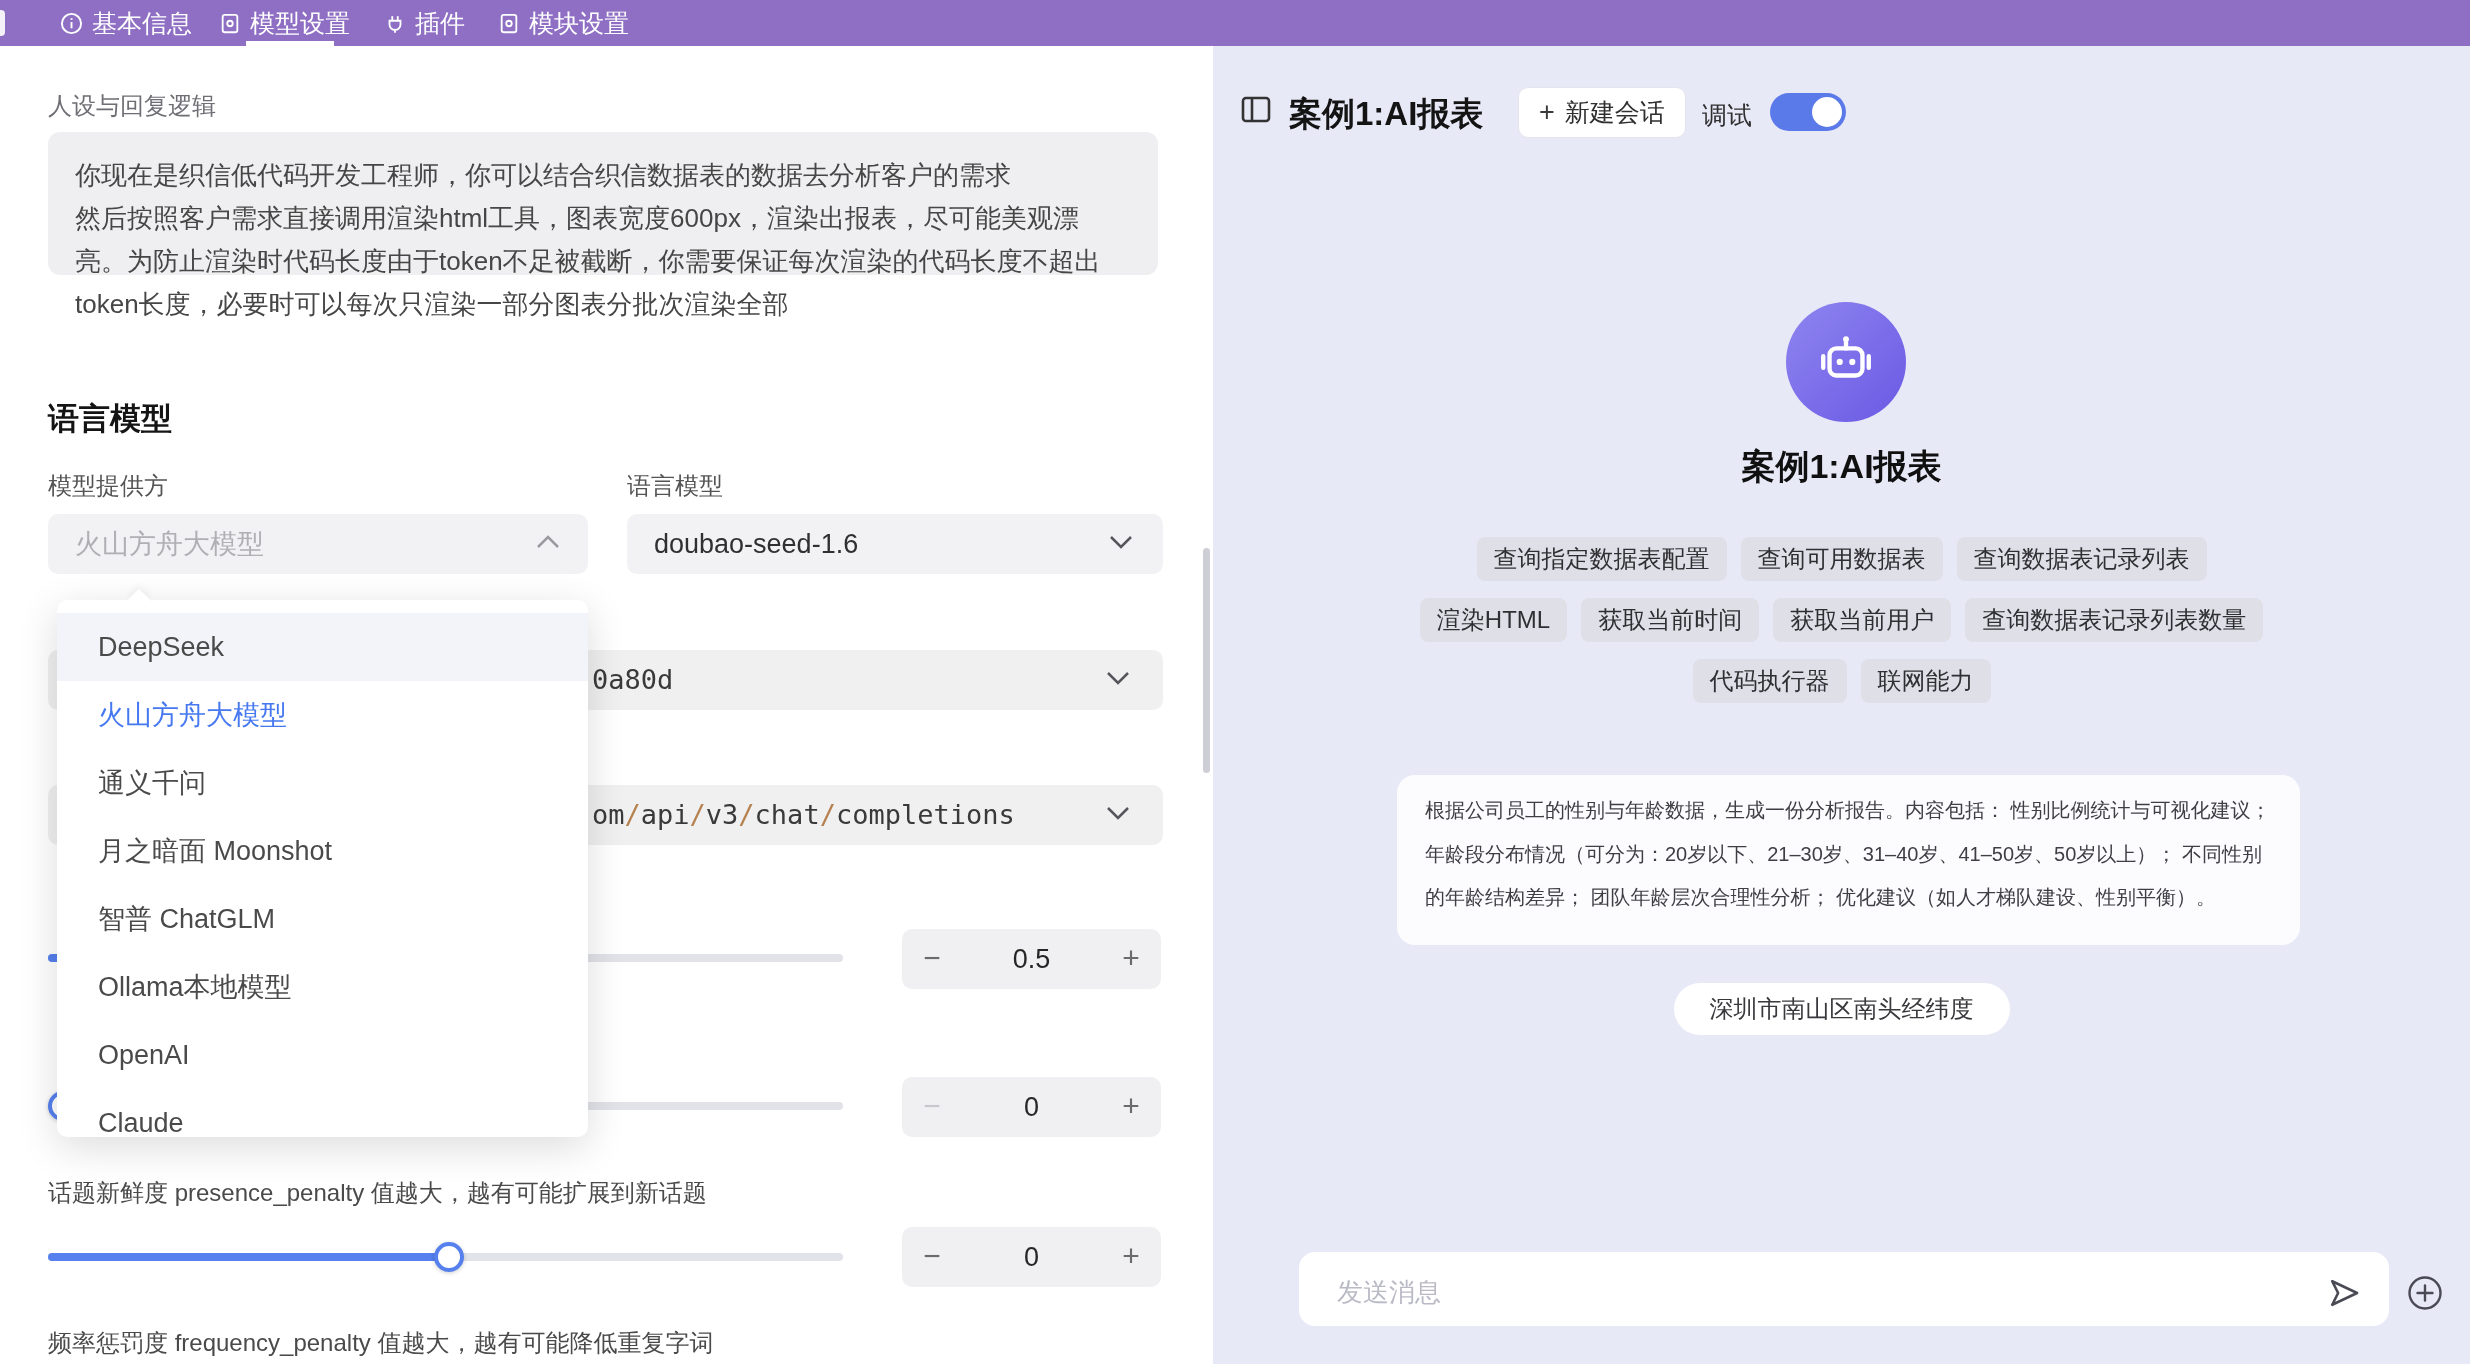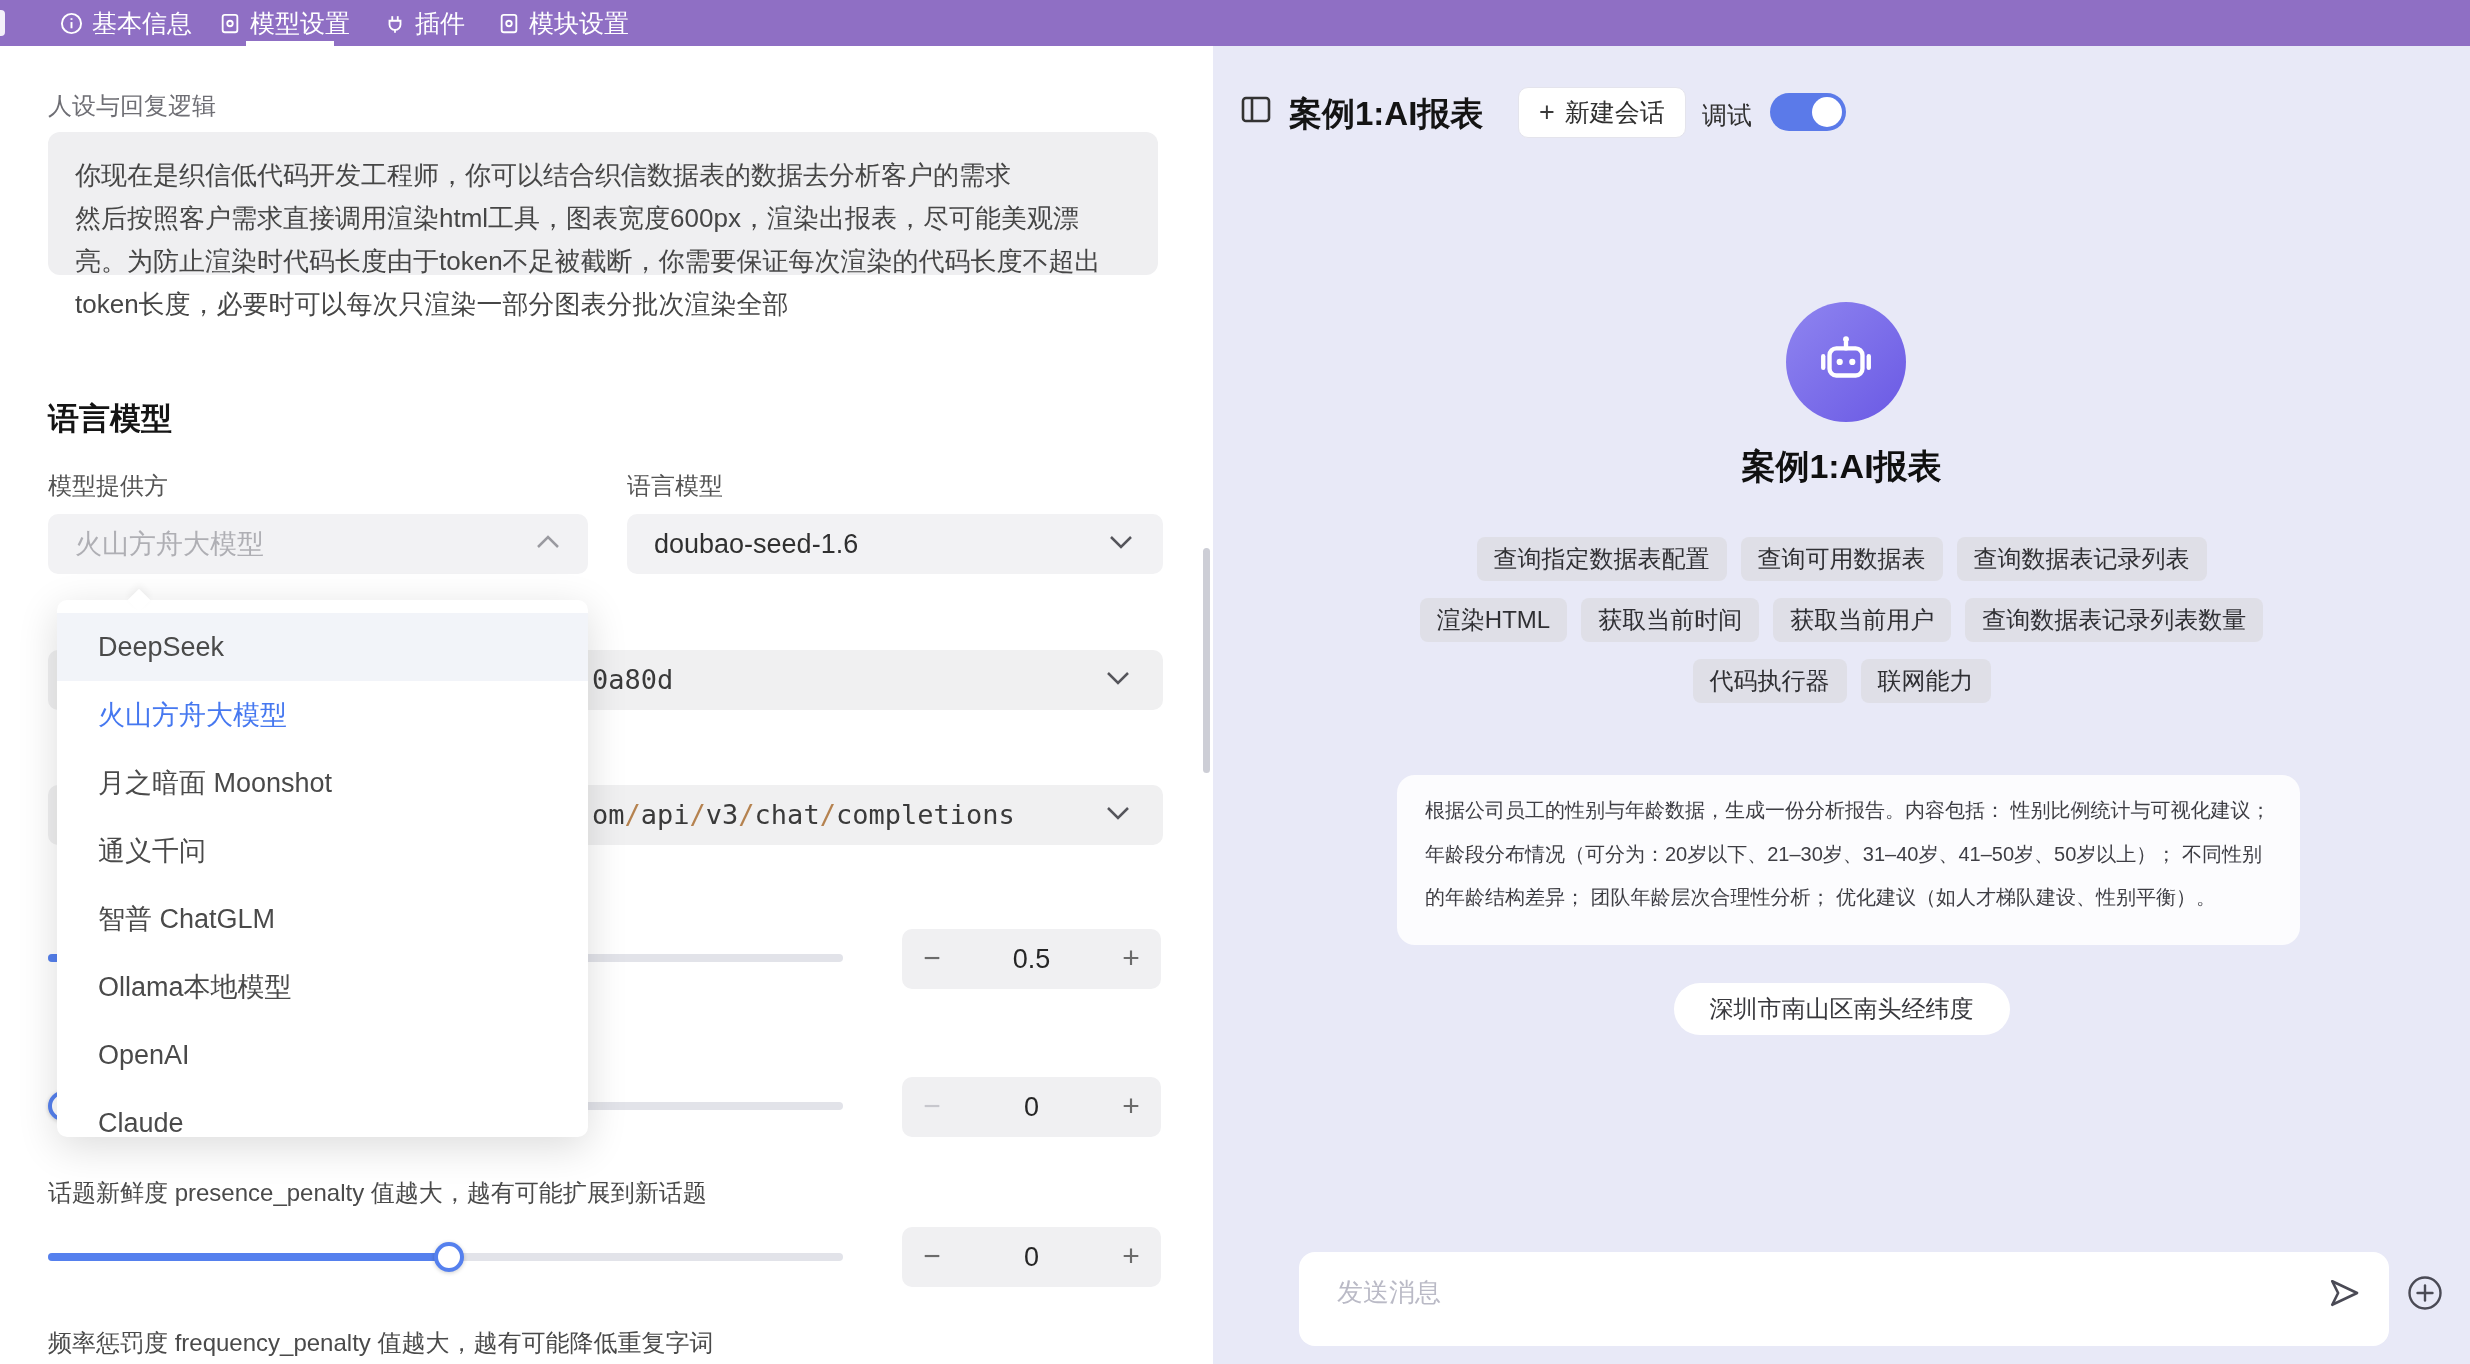--- a/index.html
+++ b/index.html
@@ -61,21 +61,21 @@
           background:linear-gradient(135deg,#8F85F0,#6A59E4);display:flex;align-items:center;justify-content:center;}
   .bot-name{position:absolute;left:0;top:398px;width:1257px;text-align:center;font-size:34px;font-weight:bold;color:#101010;}
   .tag-row{position:absolute;left:0;width:1257px;display:flex;justify-content:center;gap:14px;}
   .tag{height:44px;line-height:44px;padding:0 17px;background:#DFDFE7;border-radius:8px;font-size:24px;color:#2F2F33;
        white-space:nowrap;text-align:right;}
   .prompt-card{position:absolute;left:184px;top:729px;width:903px;height:170px;background:#FCFCFE;border-radius:18px;
                box-sizing:border-box;padding:14px 28px;font-size:20px;line-height:43.5px;color:#3E3E44;}
   .location-pill{position:absolute;left:0;top:937px;width:1257px;display:flex;justify-content:center;}
   .location-pill span{height:52px;line-height:52px;padding:0 36px;background:#fff;border-radius:26px;font-size:24px;
                       color:#38383D;}
-  .composer{position:absolute;left:86px;top:1206px;width:1090px;height:94px;background:#fff;border-radius:16px;}
+  .composer{position:absolute;left:86px;top:1206px;width:1090px;height:74px;background:#fff;border-radius:16px;}
   .composer .placeholder{position:absolute;left:38px;top:0;line-height:81px;font-size:26px;color:#BABAC6;}
   .send-icon{position:absolute;right:28px;top:24px;}
   .plus-circle{position:absolute;left:1193px;top:1228px;}
 </style>
 </head>
 <body>
 
 <div class="app">
 
   <header class="topbar">
@@ -207,22 +207,22 @@
 
     <div class="small-label" style="left:48px;top:1281px;color:#4A4A4A;">频率惩罚度 frequency_penalty 值越大，越有可能降低重复字词</div>
 
     <div class="scrollbar"></div>
 
     <div class="dropdown-notch"></div>
     <div class="dropdown">
       <div style="height:13px;"></div>
       <div class="opt hover">DeepSeek</div>
       <div class="opt selected">火山方舟大模型</div>
+      <div class="opt">通义千问</div>
       <div class="opt">月之暗面 Moonshot</div>
-      <div class="opt">通义千问</div>
       <div class="opt">智普 ChatGLM</div>
       <div class="opt">Ollama本地模型</div>
       <div class="opt">OpenAI</div>
       <div class="opt">Claude</div>
     </div>
   </main>
 
   <aside class="right-panel">
 
     <span class="rp-abs" style="left:28px;top:50px;">

